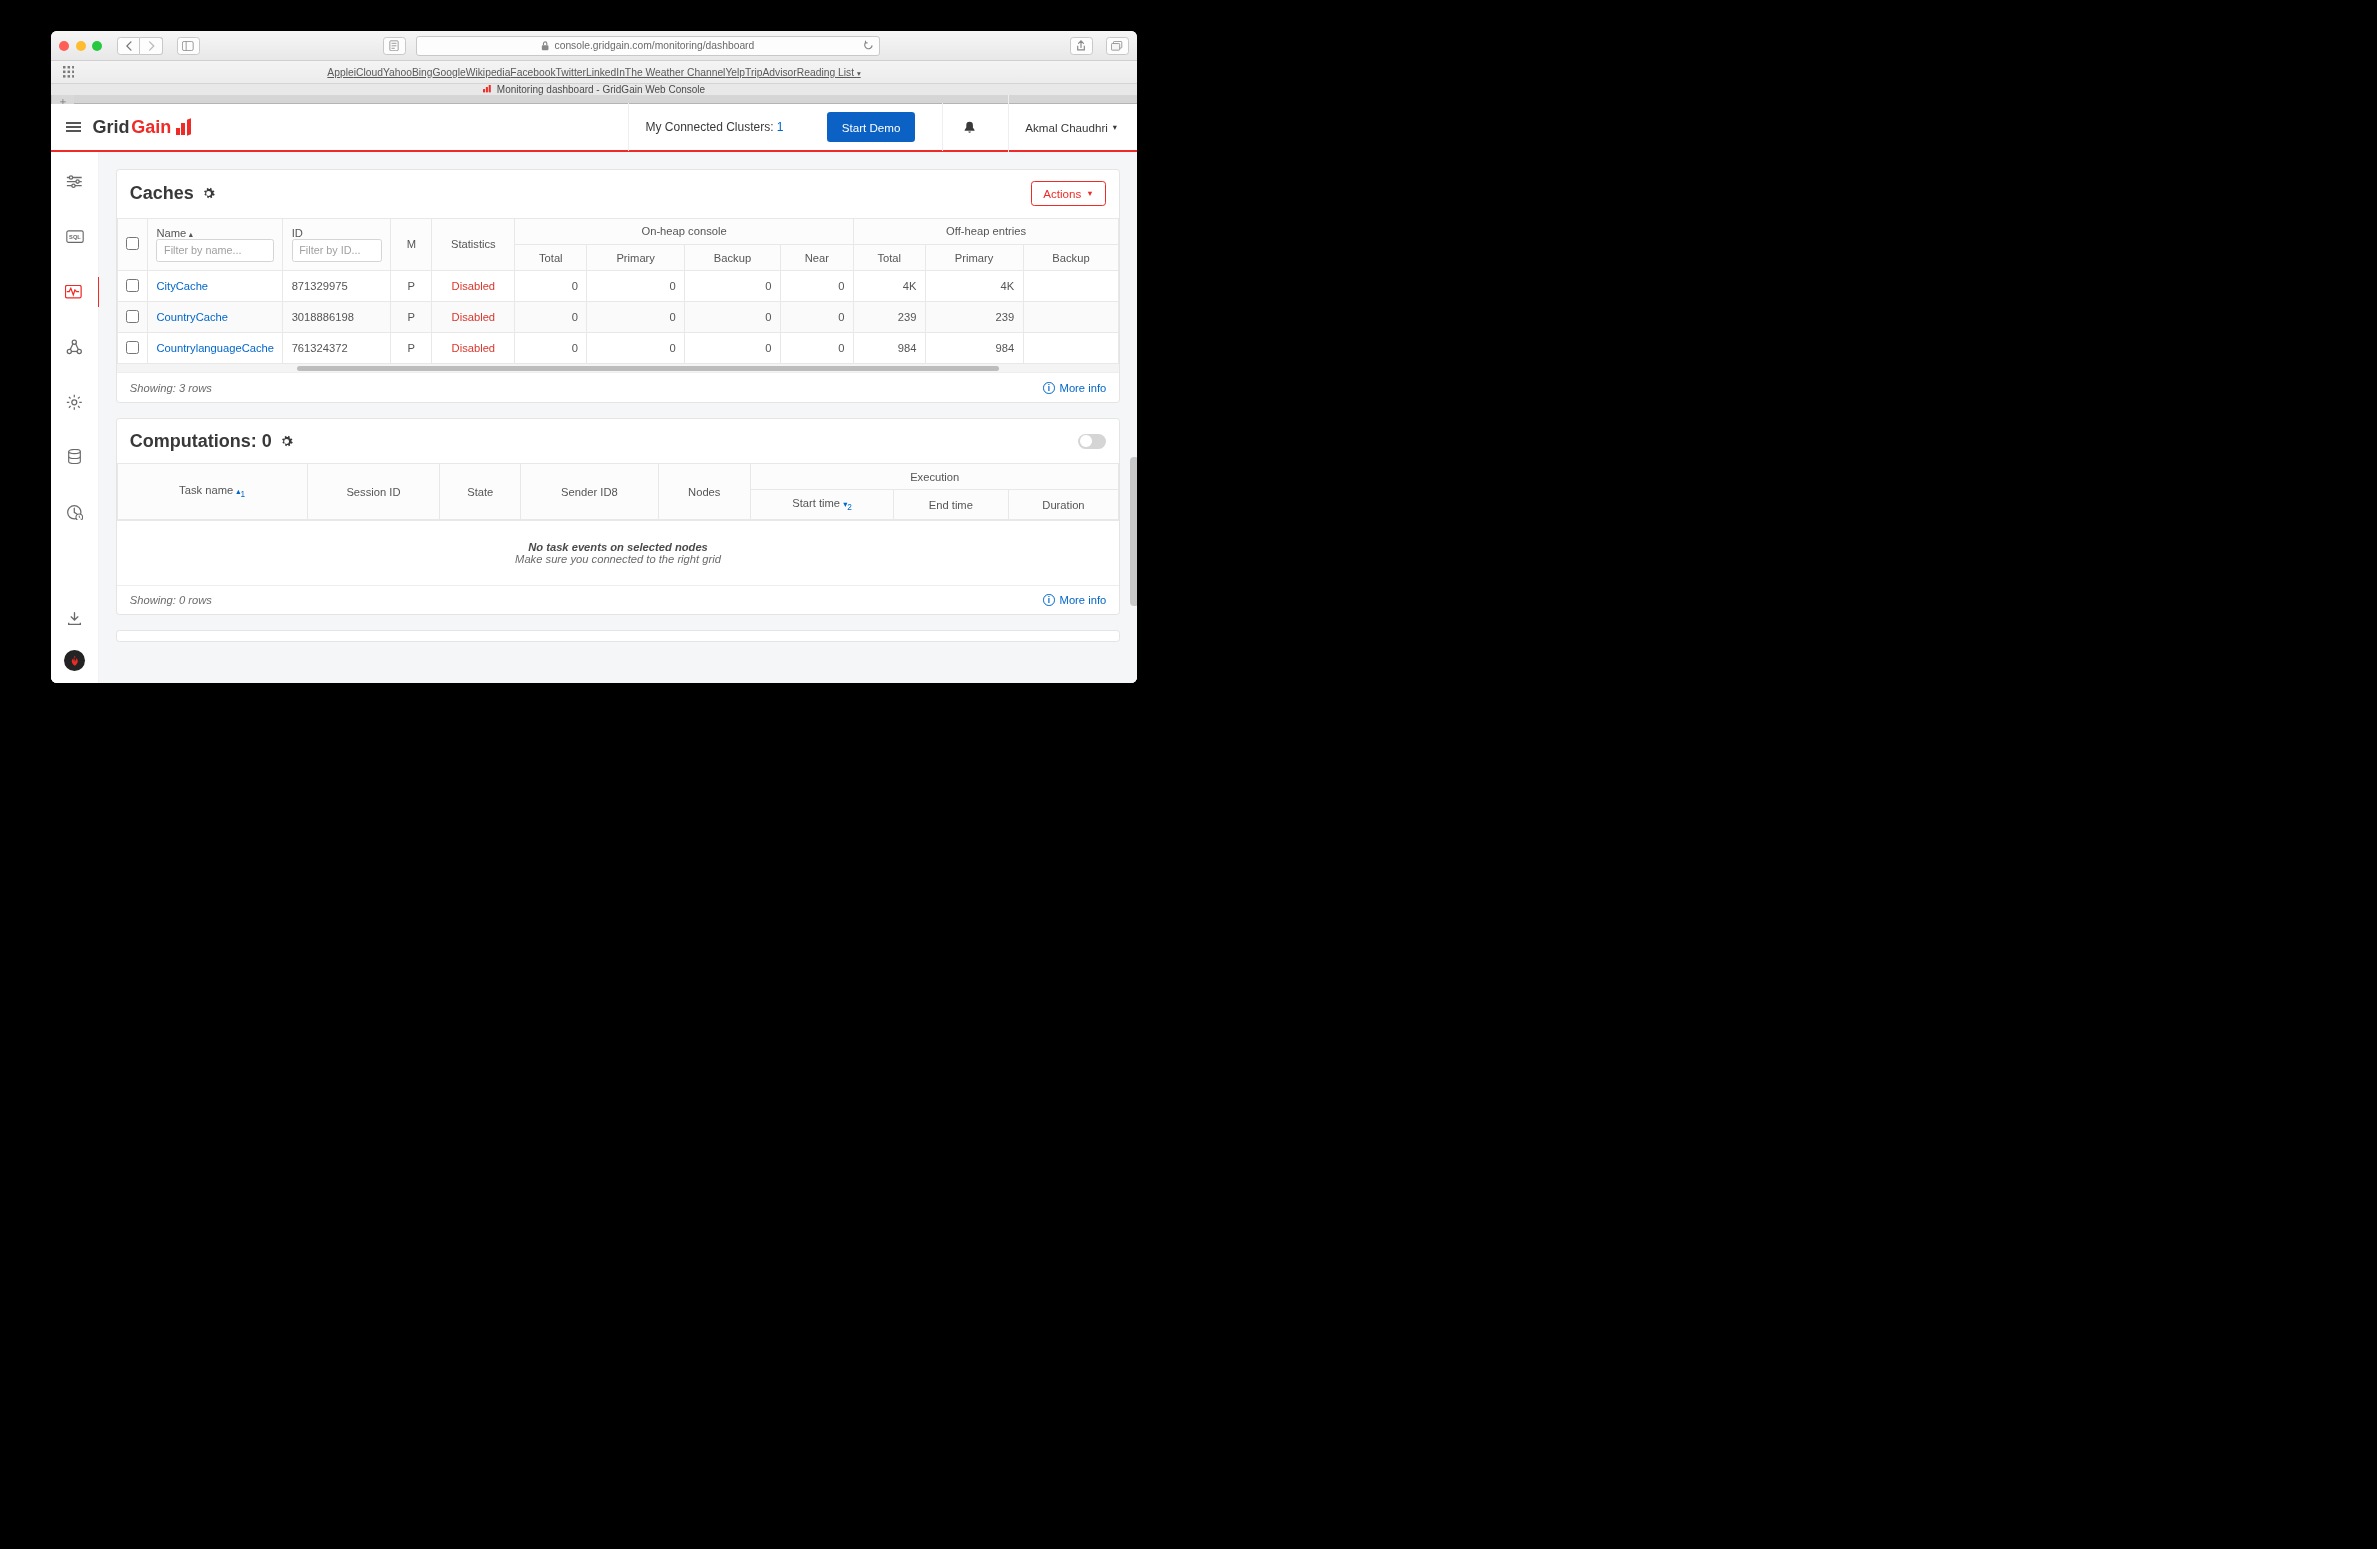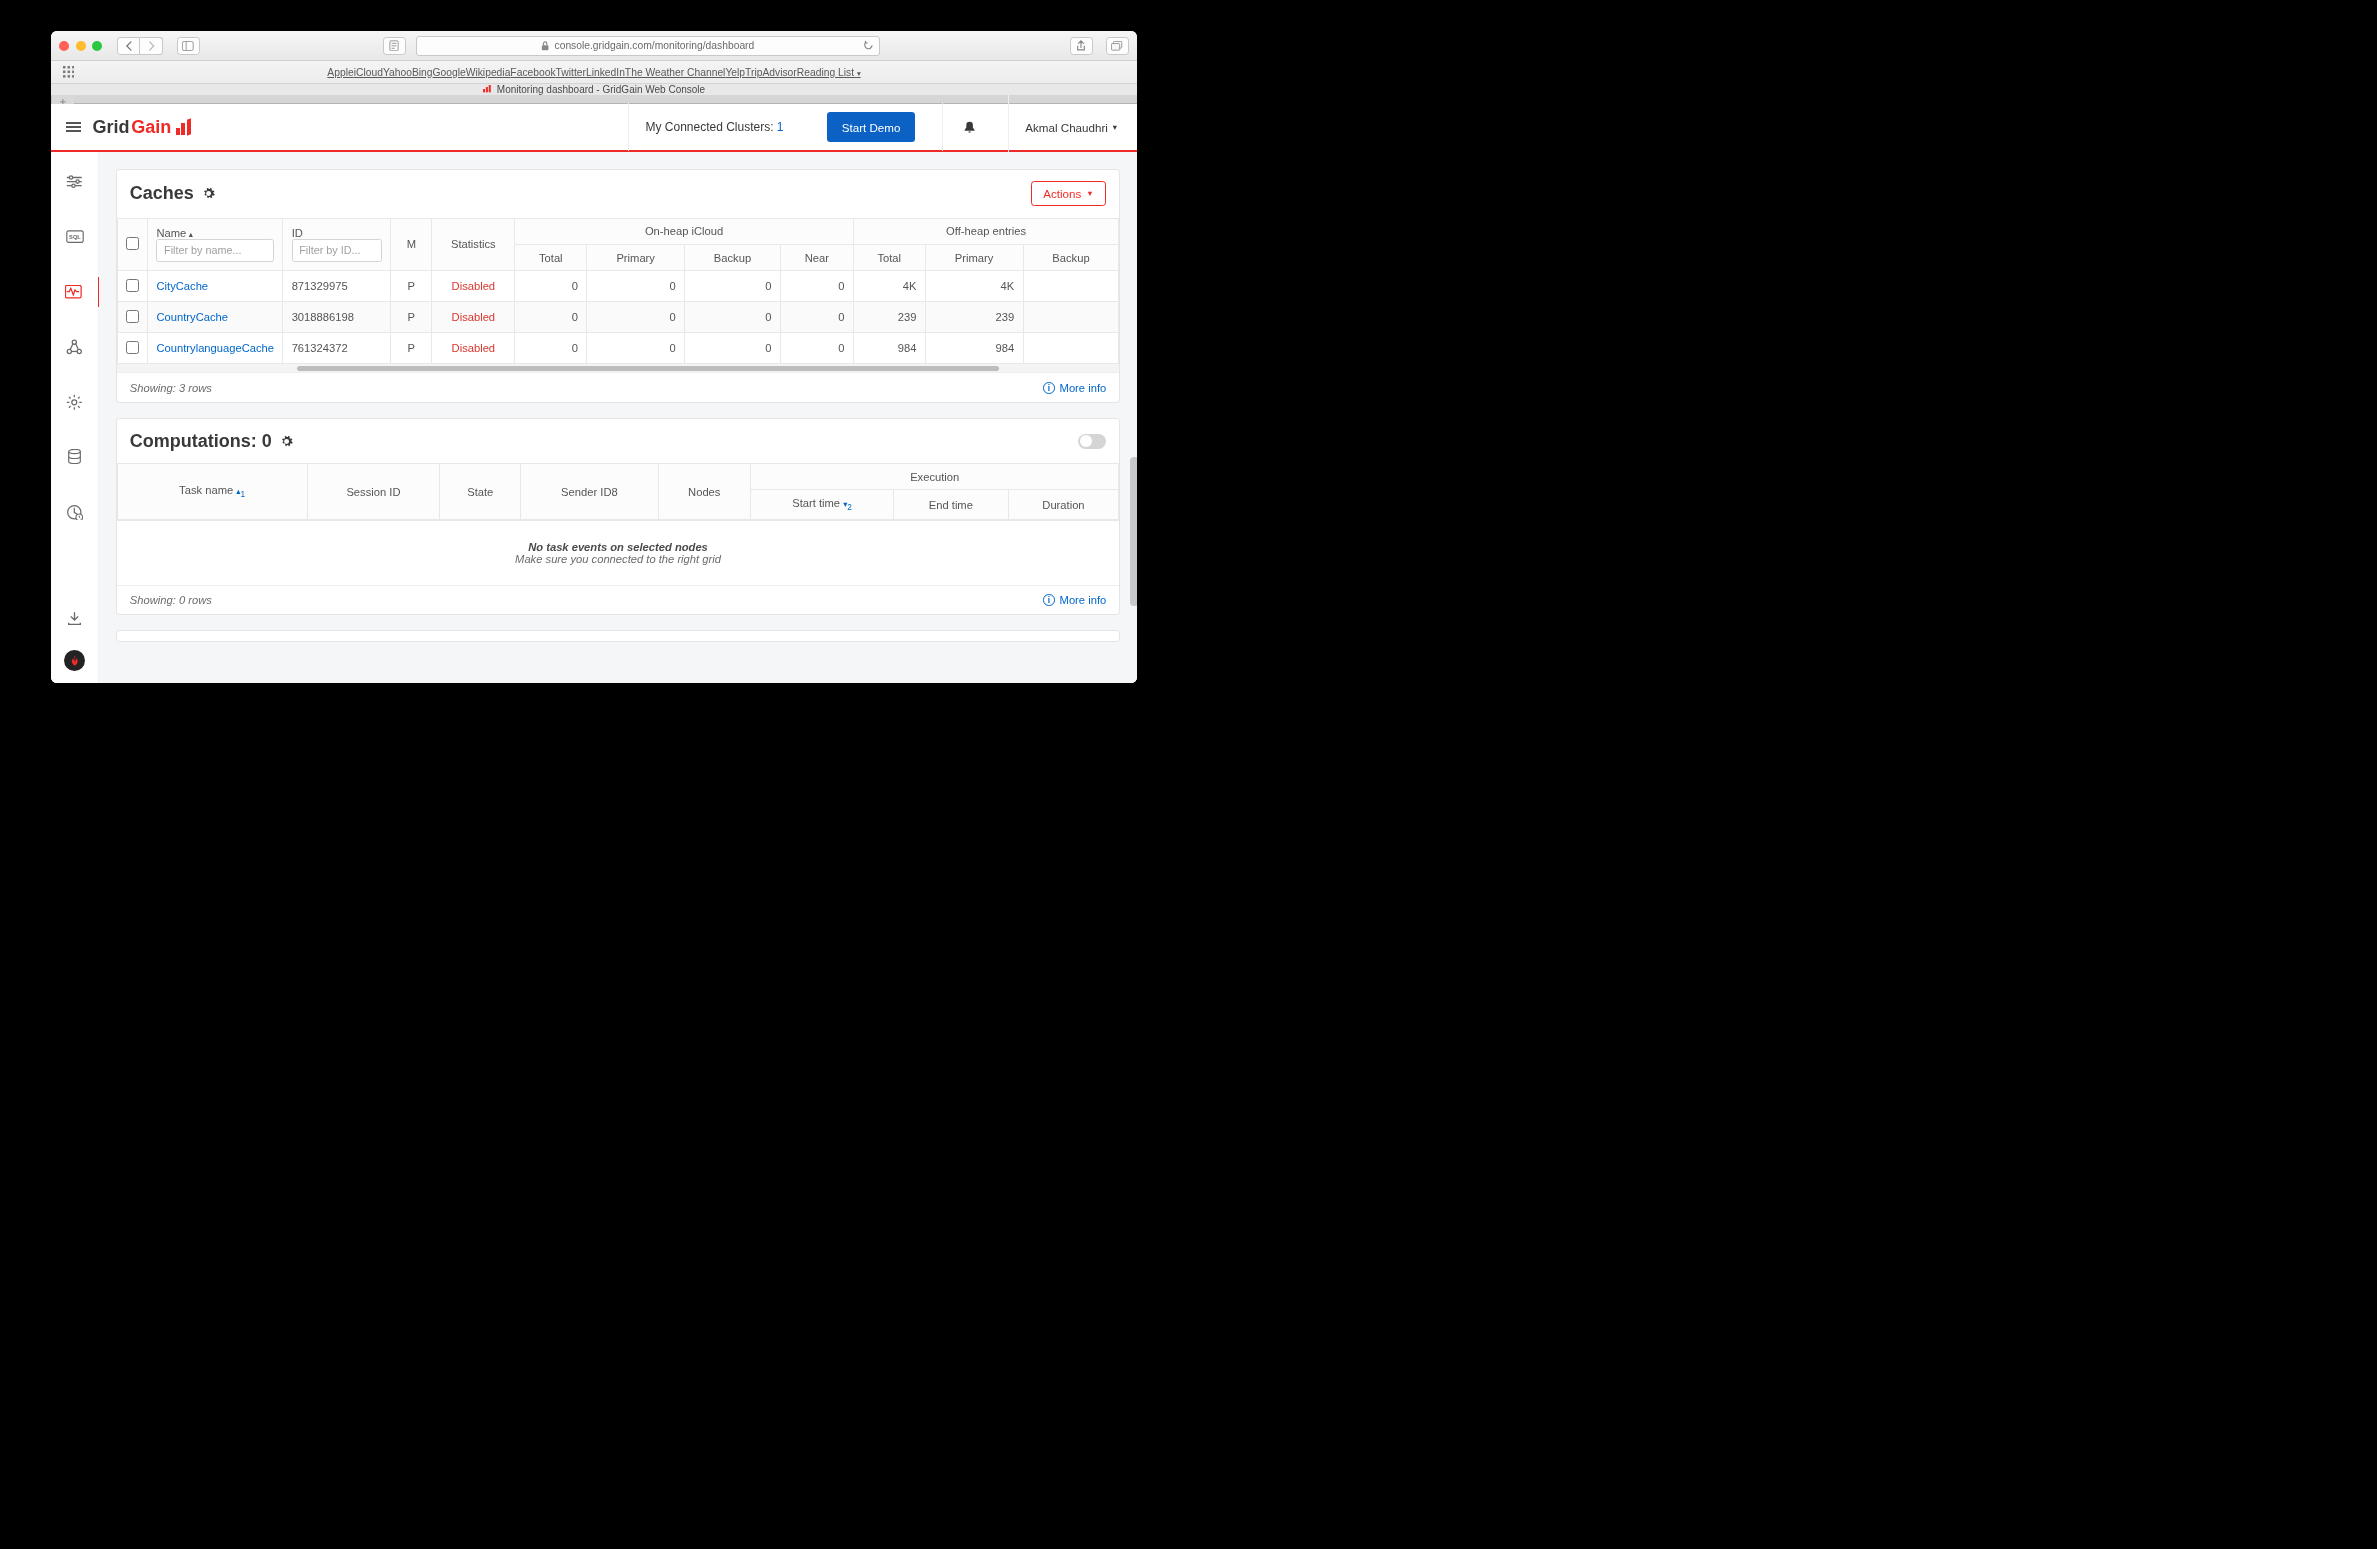--- a/index.html
+++ b/index.html
@@ -329,21 +329,21 @@
                 <th rowspan="2" style="width:132px">
                   <div><span class="sortasc">Name</span></div>
                   <input class="filterin" placeholder="Filter by name..." style="">
                 </th>
                 <th rowspan="2" style="width:108px">
                   <div>ID</div>
                   <input class="filterin" placeholder="Filter by ID..." style="">
                 </th>
                 <th rowspan="2" class="center" style="width:41px">M</th>
                 <th rowspan="2" class="center" style="width:83px">Statistics</th>
-                <th colspan="4" class="group">On-heap iCloud</th>
+                <th colspan="4" class="group">On-heap console</th>
                 <th colspan="3" class="group">Off-heap entries</th>
               </tr>
               <tr>
                 <th class="center">Total</th>
                 <th class="center">Primary</th>
                 <th class="center">Backup</th>
                 <th class="center">Near</th>
                 <th class="center">Total</th>
                 <th class="center">Primary</th>
                 <th class="center">Backup</th>

